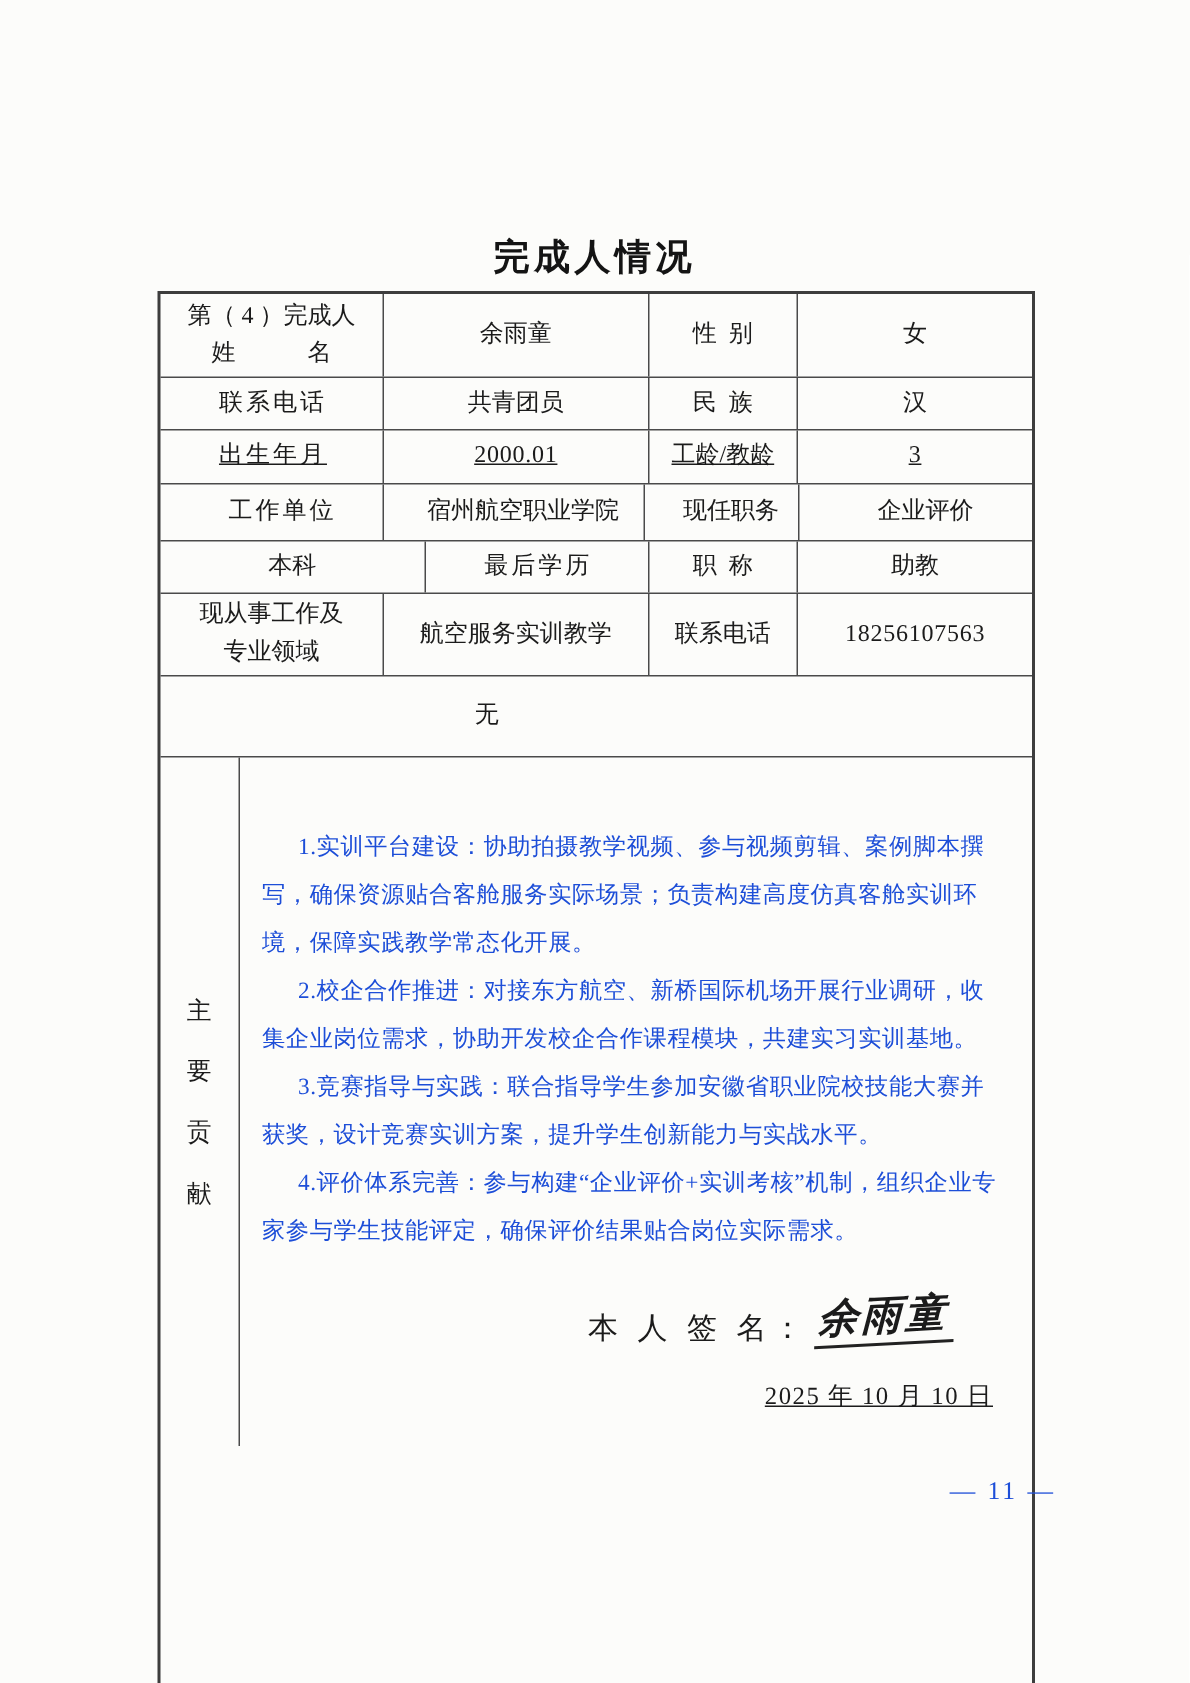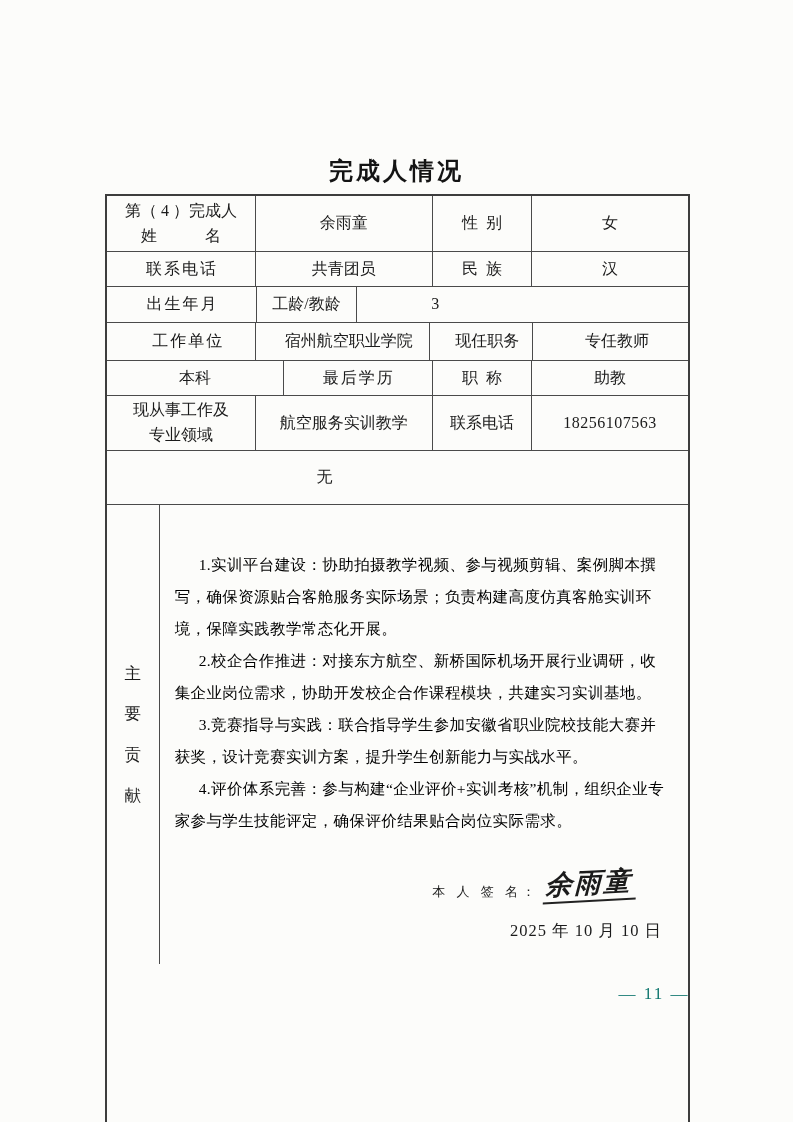--- a/index.html
+++ b/index.html
@@ -29,62 +29,62 @@
   .cell {
     border-right: 1px solid #4a4a4a;
     display: flex; flex-direction: column;
     align-items: center; justify-content: center;
     text-align: center;
     font-size: 16px; line-height: 1.55;
   }
   .cell:last-child { border-right: none; }
   .c1 { width: 150px; } .c2 { width: 178px; } .c3 { width: 100px; } .c4 { width: 157px; }
   .cmerge { width: 435px; }
-  .h55 { height: 55px; } .h34 { height: 34px; } .h35 { height: 35px; }
+  .h55 { height: 55px; } .h34 { height: 34px; } .h35 { height: 35px; text-decoration: underline; }
   .h37 { height: 37px; margin-left: 13px; } .h54 { height: 54px; } .h53 { height: 53px; }
   .hbig { height: 459px; }
   .ls2 { letter-spacing: 8px; text-indent: 8px; }
   .ls4 { letter-spacing: 2px; text-indent: 2px; }
   .num { letter-spacing: 0.5px; }
   .side { width: 53px; display:flex; flex-direction:column; gap: 15px;
           align-items:center; justify-content:center;
           font-size: 16.5px; letter-spacing: 0; }
   .contrib {
     width: 532px; position: relative;
     padding: 44px 17px 0 15px;
     text-align: left;
   }
   .contrib p {
     font-size: 15.5px; line-height: 32px;
     text-indent: 24px; letter-spacing: 0.4px;
-    color: #000000;
+    color: #1d4ed8;
   }
   .sigline {
     position: absolute; right: 52px; bottom: 62px;
     display: flex; align-items: center; gap: 4px;
   }
-  .siglabel { font-size: 13px; letter-spacing: 4px; white-space: nowrap; margin-top: 13px; }
+  .siglabel { font-size: 20px; letter-spacing: 4px; white-space: nowrap; margin-top: 13px; }
   .signame {
     display: inline-block;
     font-family: "DejaVu Sans", sans-serif;
     font-size: 27px; font-weight: 600; font-style: italic;
     transform: rotate(-3deg) skewX(-4deg);
     letter-spacing: 2px;
     border-bottom: 2px solid #222;
     padding: 0 4px 2px 2px;
     line-height: 1.1;
   }
   .dateline {
     position: absolute; right: 26px; bottom: 20px;
-    font-size: 16.5px; letter-spacing: 1px; white-space: nowrap;
+    font-size: 16.5px; letter-spacing: 1px; white-space: nowrap; text-decoration: underline;
   }
   .pageno {
     position: absolute; left: 604px; top: 984px;
-    width: 100px; text-align: center;
-    font-size: 17px; letter-spacing: 2px; color: #0f766e;
+    width: 100px; text-align: right;
+    font-size: 17px; letter-spacing: 2px; color: #1d4ed8;
     white-space: nowrap;
   }
 </style>
 </head>
 <body>
 
 <div class="page">
 
   <div class="title">完成人情况</div>
 
@@ -102,29 +102,30 @@
 
     <div class="row">
       <div class="cell c1 h34 ls4">联系电话</div>
       <div class="cell c2 h34">共青团员</div>
       <div class="cell c3 h34 ls2">民族</div>
       <div class="cell c4 h34">汉</div>
     </div>
 
     <div class="row">
       <div class="cell c1 h35 ls4">出生年月</div>
+      <div class="cell c2 h35 num">2000.01</div>
       <div class="cell c3 h35">工龄/教龄</div>
       <div class="cell c4 h35 num">3</div>
     </div>
 
     <div class="row">
       <div class="cell c1 h37 ls4">工作单位</div>
       <div class="cell c2 h37">宿州航空职业学院</div>
       <div class="cell c3 h37">现任职务</div>
-      <div class="cell c4 h37">专任教师</div>
+      <div class="cell c4 h37">企业评价</div>
     </div>
 
     <div class="row">
       <div class="cell c2 h34">本科</div>
       <div class="cell c1 h34 ls4">最后学历</div>
       <div class="cell c3 h34 ls2">职称</div>
       <div class="cell c4 h34">助教</div>
     </div>
 
     <div class="row">

